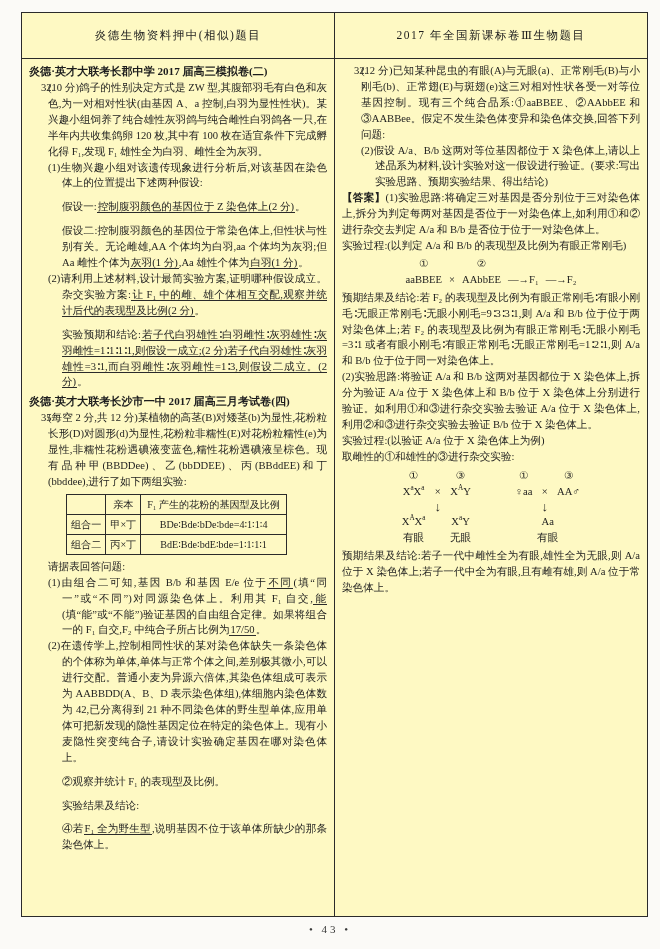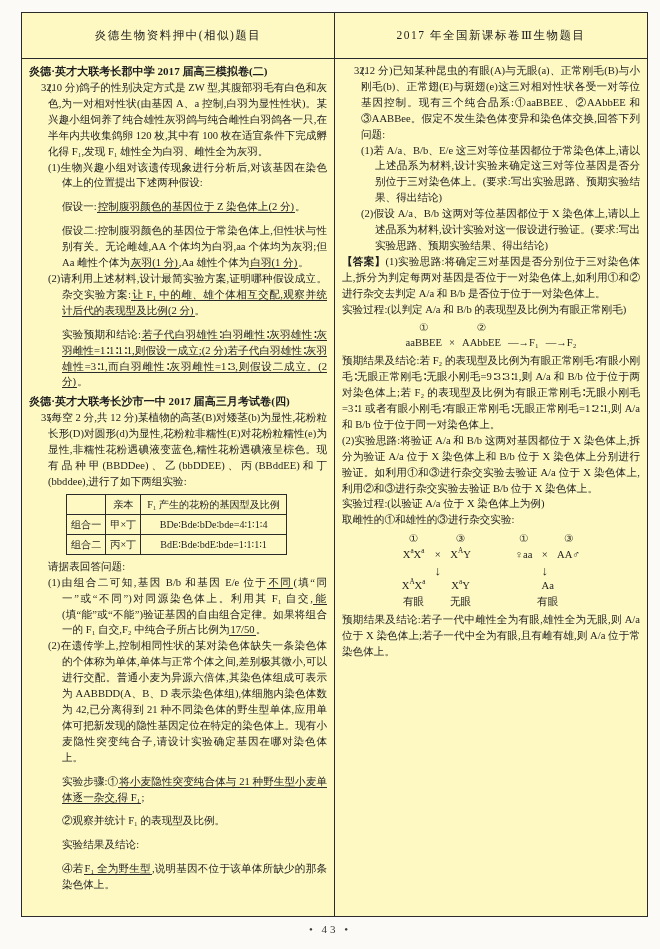--- a/index.html
+++ b/index.html
@@ -93,32 +93,30 @@
             <td>组合二</td>
             <td>丙×丁</td>
             <td class="wide">BdE∶Bde∶bdE∶bde=1∶1∶1∶1</td>
           </tr>
         </tbody>
           </table>
 
         <div class="just">请据表回答问题:</div>
         <div class="just hang"><span>(1)由组合二可知,基因 B/b 和基因 E/e 位于</span><span class="u">不同</span><span>(填“同一”或“不同”)对同源染色体上。利用其 F₁ 自交,</span><span class="u">能</span><span>(填“能”或“不能”)验证基因的自由组合定律。如果将组合一的 F₁ 自交,F₂ 中纯合子所占比例为</span><span class="u">17/50</span><span>。</span></div>
         <div class="just hang">(2)在遗传学上,控制相同性状的某对染色体缺失一条染色体的个体称为单体,单体与正常个体之间,差别极其微小,可以进行交配。普通小麦为异源六倍体,其染色体组成可表示为 AABBDD(A、B、D 表示染色体组),体细胞内染色体数为 42,已分离得到 21 种不同染色体的野生型单体,应用单体可把新发现的隐性基因定位在特定的染色体上。现有小麦隐性突变纯合子,请设计实验确定基因在哪对染色体上。</div>
-        <div class="just ind"><span>实验步骤:①</span><span class="u">将小麦隐性突变纯合体与 21 种野生型小麦单体逐一杂交,得 F₁</span><span>;</span></div>
         <div class="just ind">②观察并统计 F₁ 的表现型及比例。</div>
         <div class="just ind">实验结果及结论:</div>
         <div class="just ind"><span>④若</span><span class="u">F₁ 全为野生型</span><span>,说明基因不位于该单体所缺少的那条染色体上。</span></div>
       </div>
     </div>
 
     <div class="col col-right">
       <div class="qblock">
         <span class="qnum">32.</span>
         <div class="just">(12 分)已知某种昆虫的有眼(A)与无眼(a)、正常刚毛(B)与小刚毛(b)、正常翅(E)与斑翅(e)这三对相对性状各受一对等位基因控制。现有三个纯合品系:①aaBBEE、②AAbbEE 和③AABBee。假定不发生染色体变异和染色体交换,回答下列问题:</div>
-        <div class="just hang">(1)若 A/a、B/b、E/e 这三对等位基因都位于常染色体上,请以上述品系为材料,设计实验来确定这三对等位基因是否分别位于三对染色体上。(要求:写出实验思路、预期实验结果、得出结论)</div>
         <div class="just hang">(2)假设 A/a、B/b 这两对等位基因都位于 X 染色体上,请以上述品系为材料,设计实验对这一假设进行验证。(要求:写出实验思路、预期实验结果、得出结论)</div>
       </div>
 
       <div>
         <div class="just"><span class="b">【答案】</span><span>(1)实验思路:将确定三对基因是否分别位于三对染色体上,拆分为判定每两对基因是否位于一对染色体上,如利用①和②进行杂交去判定 A/a 和 B/b 是否位于位于一对染色体上。</span></div>
         <div class="just">实验过程:(以判定 A/a 和 B/b 的表现型及比例为有眼正常刚毛)</div>
 
         <div class="dg1">
           <span>①</span>
           <span></span>

